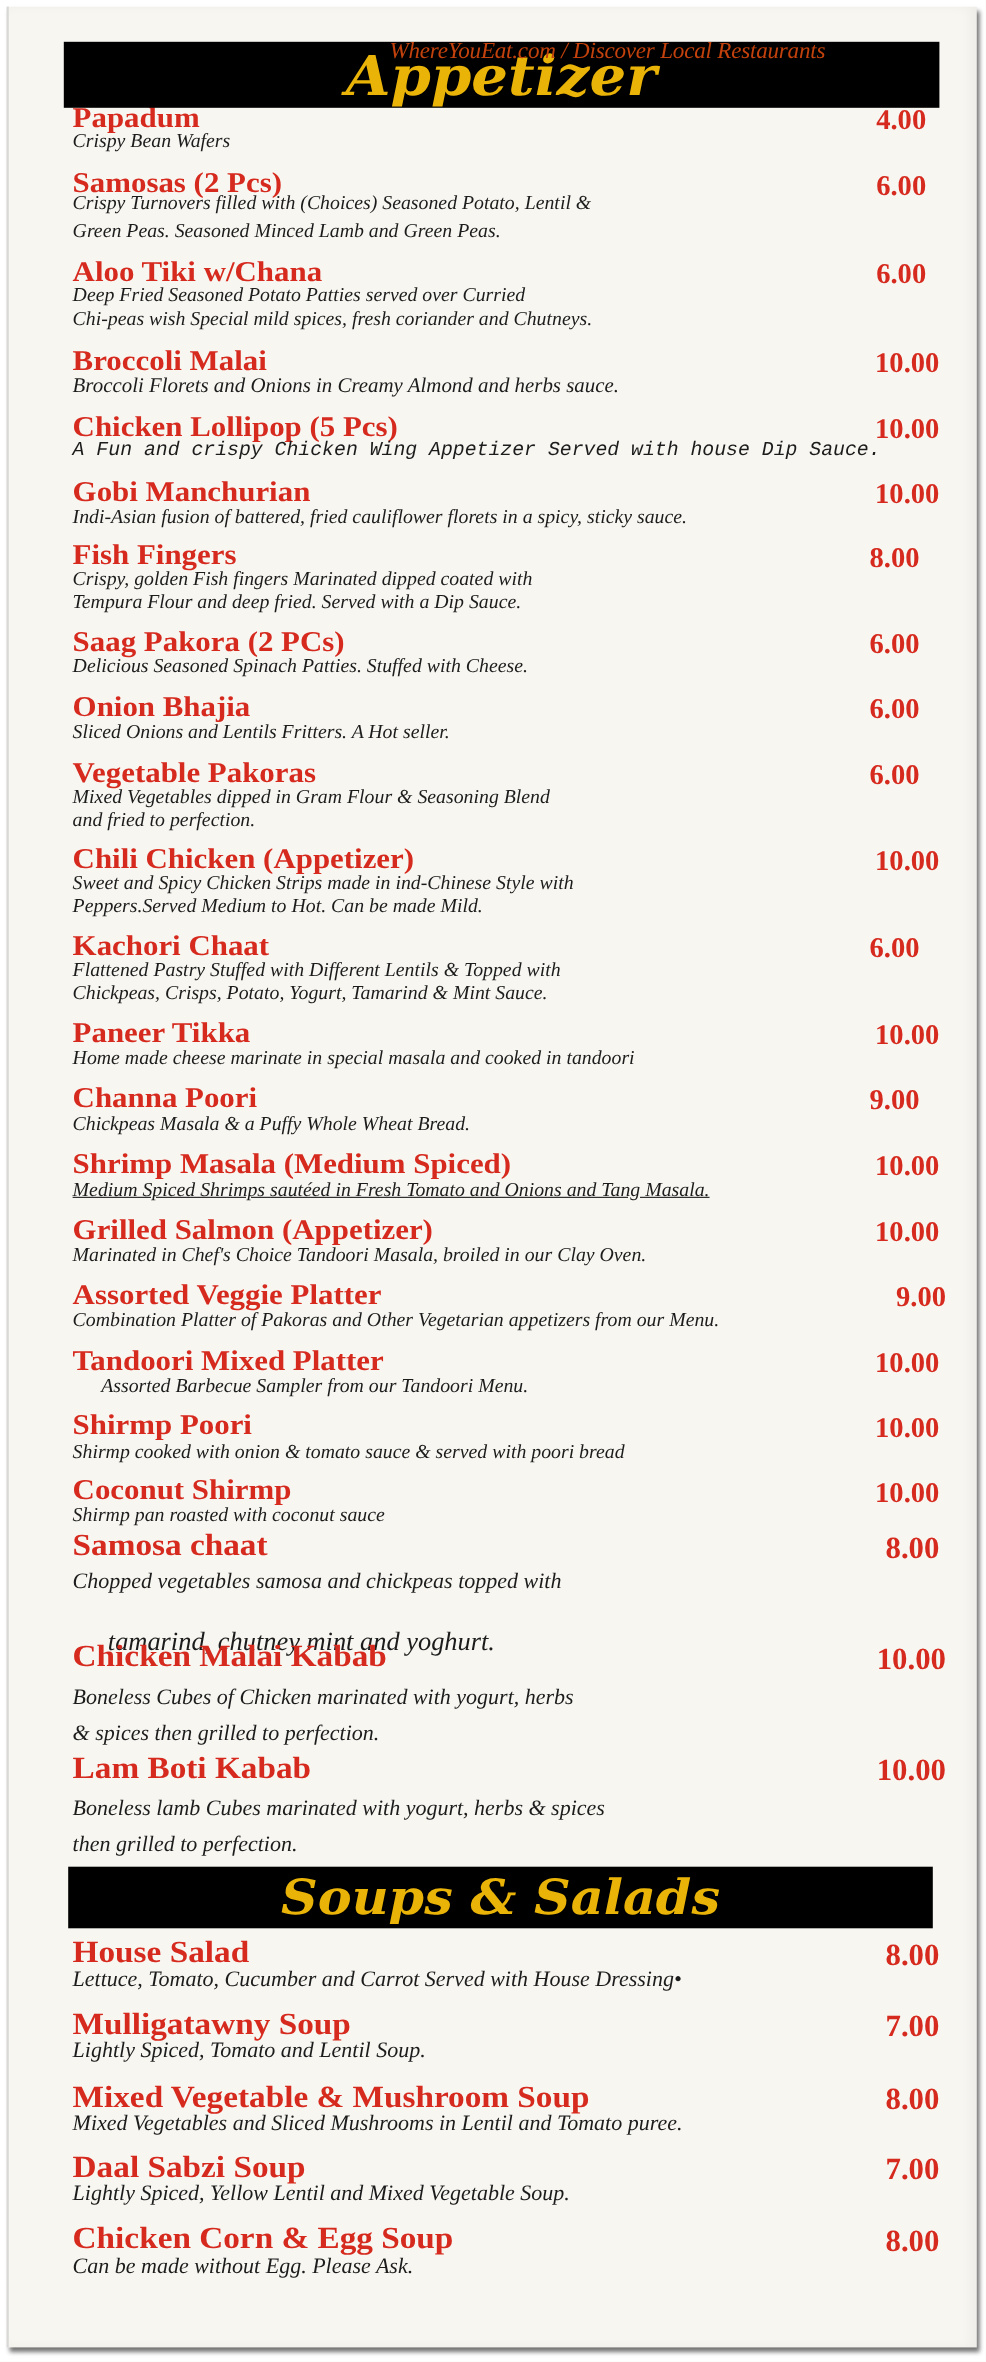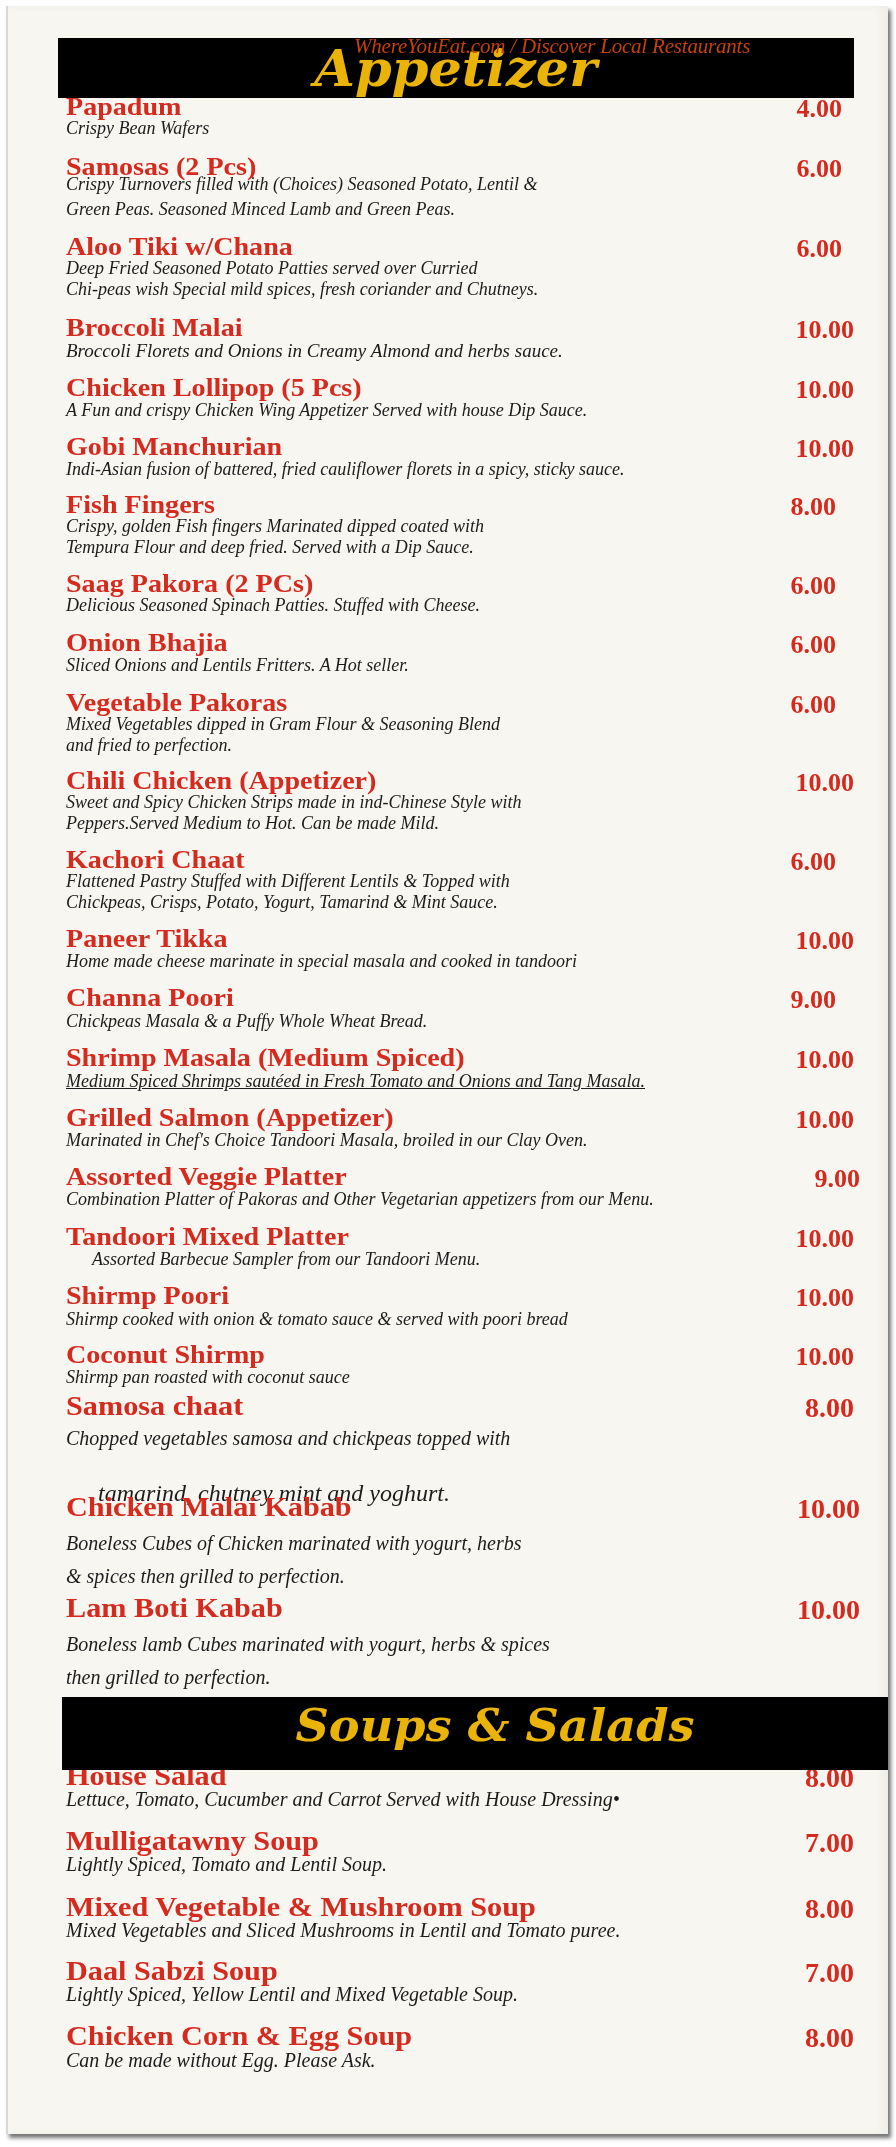--- a/index.html
+++ b/index.html
@@ -28,21 +28,21 @@
 </head>
 <body>
 
 <div class="page">
   <div class="watermark">WhereYouEat.com / Discover Local Restaurants</div>
 
   <div class="banner" style="left:50px; top:32px; width:796px; height:60px; font-size:50px; line-height:62px;">
     <span>Appetizer</span>
   </div>
 
-  <div class="banner" style="left:54px; top:1691px; width:786px; height:73px; font-size:44px; line-height:57px;padding-left:40px;">
+  <div class="banner" style="left:54px; top:1691px; width:786px; height:56px; font-size:44px; line-height:57px;">
     <span>Soups &amp; Salads</span>
   </div>
 
   <div id="items">
       <div class="item">
         <div class="name" style="left: 58px; top: 86px; font-size: 26px; transform: scaleX(1.08); transform-origin: left center;">Papadum</div>
         <div class="price" style="right: 46px; top: 88px; font-size: 26px;">4.00</div>
         <div class="desc" style="left: 58px; top: 112px; font-size: 18px;">Crispy Bean Wafers</div>
       </div>
       <div class="item">
@@ -58,21 +58,21 @@
         <div class="desc" style="left: 58px; top: 273px; font-size: 18px;">Chi-peas wish Special mild spices, fresh coriander and Chutneys.</div>
       </div>
       <div class="item">
         <div class="name" style="left: 58px; top: 307px; font-size: 26px; transform: scaleX(1.08); transform-origin: left center;">Broccoli Malai</div>
         <div class="price" style="right: 34px; top: 309px; font-size: 26px;">10.00</div>
         <div class="desc" style="left: 58px; top: 334px; font-size: 19px;">Broccoli Florets and Onions in Creamy Almond and herbs sauce.</div>
       </div>
       <div class="item">
         <div class="name" style="left: 58px; top: 367px; font-size: 26px; transform: scaleX(1.08); transform-origin: left center;">Chicken Lollipop (5 Pcs)</div>
         <div class="price" style="right: 34px; top: 369px; font-size: 26px;">10.00</div>
-        <div class="desc" style="left: 58px; top: 394px; font-size: 18px;">A Fun and crispy Chicken Wing Appetizer Served with house Dip Sauce.</div>
+        <div class="desc" style="left: 58px; top: 394px; font-size: 18px; font-family: Liberation Mono, monospace;">A Fun and crispy Chicken Wing Appetizer Served with house Dip Sauce.</div>
       </div>
       <div class="item">
         <div class="name" style="left: 58px; top: 426px; font-size: 26px; transform: scaleX(1.08); transform-origin: left center;">Gobi Manchurian</div>
         <div class="price" style="right: 34px; top: 428px; font-size: 26px;">10.00</div>
         <div class="desc" style="left: 58px; top: 453px; font-size: 18px;">Indi-Asian fusion of battered, fried cauliflower florets in a spicy, sticky sauce.</div>
       </div>
       <div class="item">
         <div class="name" style="left: 58px; top: 484px; font-size: 26px; transform: scaleX(1.08); transform-origin: left center;">Fish Fingers</div>
         <div class="price" style="right: 52px; top: 486px; font-size: 26px;">8.00</div>
         <div class="desc" style="left: 58px; top: 510px; font-size: 18px;">Crispy, golden Fish fingers Marinated dipped coated with</div>

